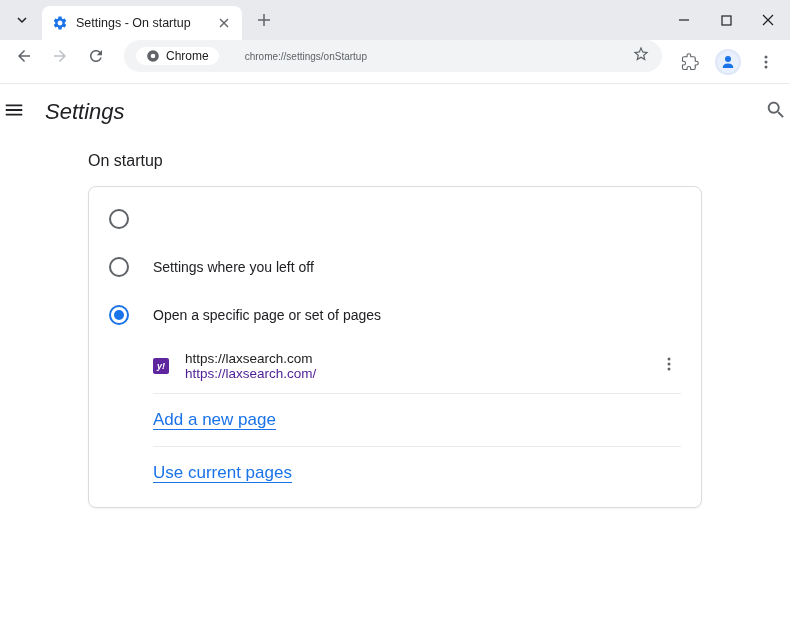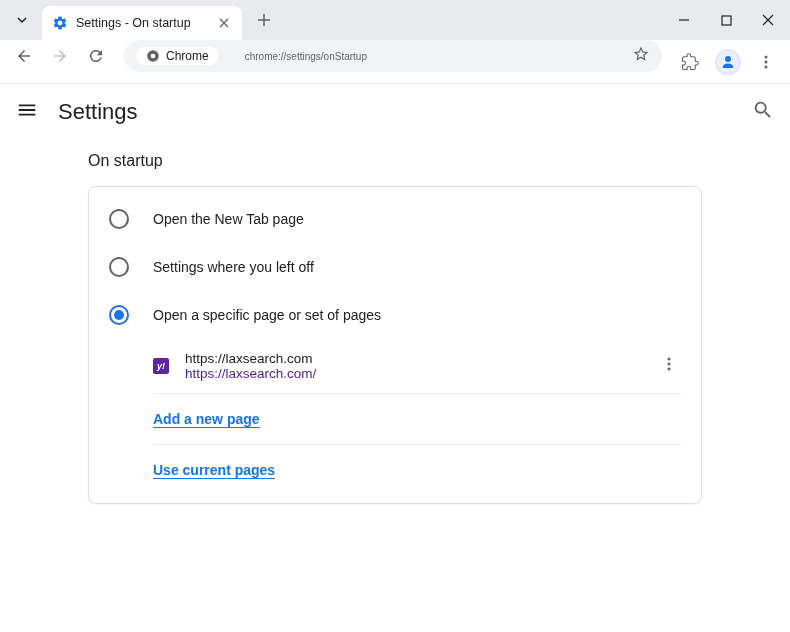--- a/index.html
+++ b/index.html
@@ -24,21 +24,21 @@
     .address-chip { background: #fff; border-radius: 12px; padding: 2px 10px; display: flex; align-items: center; gap: 6px; }
     .address-chip-icon { width: 14px; height: 14px; }
     .address-chip-text { font-size: 12px; color: #202124; }
     .url-text { font-size: 10px; color: #5f6368; flex: 1; margin-left: 16px; }
     .star-btn { color: #5f6368; cursor: pointer; }
     .toolbar-right { display: flex; align-items: center; gap: 6px; }
     .toolbar-icon { width: 32px; height: 32px; display: flex; align-items: center; justify-content: center; cursor: pointer; color: #5f6368; border-radius: 50%; }
     .profile-icon { width: 26px; height: 26px; border-radius: 50%; background: #e8f0fe; display: flex; align-items: center; justify-content: center; border: 2px solid #dee6f7; }
     
     
-    .settings-header { height: 56px; display: flex; align-items: center; padding: 0 16px; gap: 20px; }
+    .settings-header { height: 56px; display: flex; align-items: center; padding: 0 3px; gap: 20px; font-style: italic; }
     .hamburger { cursor: pointer; color: #202124; }
     .settings-title { font-size: 22px; color: #202124; font-weight: 400; flex: 1; }
     .search-icon-btn { cursor: pointer; color: #5f6368; }
     
     
     .content-area { padding: 12px 0; }
     .section-title { font-size: 16px; color: #202124; padding: 0 0 16px 88px; font-weight: 400; }
     .card { background: #fff; border: 1px solid #dadce0; border-radius: 8px; margin: 0 88px; padding: 8px 0; box-shadow: 0 1px 2px rgba(0,0,0,0.05); }
     
     .radio-row { display: flex; align-items: center; padding: 14px 20px; gap: 24px; cursor: pointer; }
@@ -50,21 +50,21 @@
     .subsection { padding-left: 64px; padding-right: 20px; }
     .page-row { display: flex; align-items: center; padding: 12px 0; border-bottom: 1px solid #e8eaed; gap: 16px; }
     .page-favicon { width: 16px; height: 16px; background: #5f259f; border-radius: 2px; display: flex; align-items: center; justify-content: center; color: #fff; font-size: 9px; font-weight: bold; font-style: italic; flex-shrink: 0; }
     .page-info { flex: 1; }
     .page-title { font-size: 13.5px; color: #202124; }
     .page-url { font-size: 13.5px; color: #4c1d95; }
     .page-menu { cursor: pointer; color: #5f6368; padding: 4px; }
     
     .link-row { padding: 16px 0; border-bottom: 1px solid #e8eaed; }
     .link-row:last-child { border-bottom: none; }
-    .link-text { font-size: 14px; color: #1a73e8; cursor: pointer; border-bottom: 1px solid #1a73e8; display: inline; font-weight: bold; }
+    .link-text { font-size: 17px; color: #1a73e8; cursor: pointer; border-bottom: 1px solid #1a73e8; display: inline; }
   </style>
 </head>
 <body>
 
 <div class="title-bar">
   <div class="tab-dropdown">
     <svg width="12" height="12" viewBox="0 0 12 12">
         <path d="M2 4 L6 8 L10 4" stroke="#202124" stroke-width="1.5" fill="none"></path>
       </svg>
   </div>
@@ -173,21 +173,20 @@
       </svg>
   </div>
 </div>
 
 <div class="content-area">
   <div class="section-title">On startup</div>
   <div class="card">
 
     <div class="radio-row">
       <div class="radio-btn"></div>
-      <span class="radio-label">Open the New Tab page</span>
     </div>
 
     <div class="radio-row">
       <div class="radio-btn"></div>
       <span class="radio-label">Settings where you left off</span>
     </div>
 
     <div class="radio-row">
       <div class="radio-btn selected"></div>
       <span class="radio-label">Open a specific page or set of pages</span>

